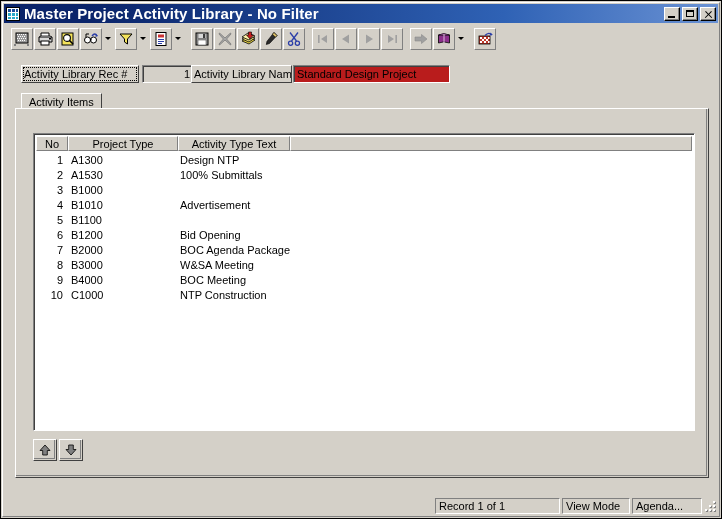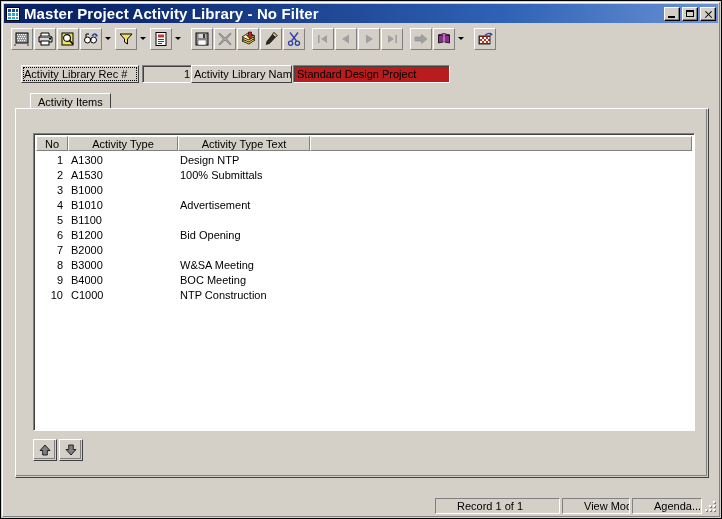--- a/index.html
+++ b/index.html
@@ -97,21 +97,21 @@
     position:absolute;height:18px;box-sizing:border-box;
     background:#b91c1c;color:#000;font-size:11px;
     border-top:1px solid #808080;border-left:1px solid #808080;
     border-right:1px solid #fff;border-bottom:1px solid #fff;
     box-shadow:inset 1px 1px 0 #404040;
     display:flex;align-items:center;padding:0 3px;white-space:nowrap;overflow:hidden;
   }
   .fld-input.ro{background:#d4d0c8;justify-content:flex-end;}
 
   
-  #tabstrip{position:absolute;left:29px;top:92px;width:686px;height:16px;}
+  #tabstrip{position:absolute;left:20px;top:92px;width:686px;height:16px;}
   .tab{
     position:absolute;left:0;top:0;height:17px;
     background:#d4d0c8;padding:0 7px;box-sizing:border-box;
     border-top:1px solid #fff;border-left:1px solid #fff;border-right:1px solid #404040;
     display:flex;align-items:center;font-size:11px;color:#000;cursor:default;
     white-space:nowrap;
   }
   #tabpanel{
     position:absolute;left:14px;top:107px;width:694px;height:370px;
     box-sizing:border-box;background:#d4d0c8;
@@ -165,21 +165,21 @@
   
   #statusbar{
     position:absolute;left:3px;bottom:3px;width:714px;height:18px;
     background:#d4d0c8;display:flex;align-items:center;justify-content:flex-end;
   }
   .spanel{
     height:16px;box-sizing:border-box;margin-right:2px;
     border-top:1px solid #808080;border-left:1px solid #808080;
     border-right:1px solid #fff;border-bottom:1px solid #fff;
     font-size:11px;color:#000;display:flex;align-items:center;
-    padding-left:21px;white-space:nowrap;overflow:hidden;
+    padding-left:3px;white-space:nowrap;overflow:hidden;
   }
   #grip{width:13px;height:13px;position:relative;margin-right:1px;}
   #grip i{position:absolute;width:2px;height:2px;background:#fff;box-shadow:1px 1px 0 #808080;}
 </style>
 </head>
 <body>
 
 <div id="window">
   <div id="window-inner"></div>
 
@@ -418,22 +418,22 @@
       <span>Activity Items</span>
     </div>
   </div>
 
   <div id="tabpanel">
     <div id="tabpanel-in"></div>
 
     <div id="grid">
       <div id="grid-head">
         <div class="hcell" style="width:32px;">No</div>
-        <div class="hcell" style="width:110px;">Activity Type</div>
-        <div class="hcell" style="width:132px;">Activity Type Text</div>
+        <div class="hcell" style="width:110px;">Project Type</div>
+        <div class="hcell" style="width:112px;">Activity Type Text</div>
         <div class="hcell left" style="flex:1 1 auto;"></div>
       </div>
       <div id="grid-body">
           <div class="grow">
             <span class="gc-no">1</span>
             <span class="gc-type">A1300</span>
             <span class="gc-text">Design NTP</span>
           </div>
           <div class="grow">
             <span class="gc-no">2</span>
@@ -454,20 +454,21 @@
             <span class="gc-type">B1100</span>
           </div>
           <div class="grow">
             <span class="gc-no">6</span>
             <span class="gc-type">B1200</span>
             <span class="gc-text">Bid Opening</span>
           </div>
           <div class="grow">
             <span class="gc-no">7</span>
             <span class="gc-type">B2000</span>
+            <span class="gc-text">BOC Agenda Package</span>
           </div>
           <div class="grow">
             <span class="gc-no">8</span>
             <span class="gc-type">B3000</span>
             <span class="gc-text">W&amp;SA Meeting</span>
           </div>
           <div class="grow">
             <span class="gc-no">9</span>
             <span class="gc-type">B4000</span>
             <span class="gc-text">BOC Meeting</span>

